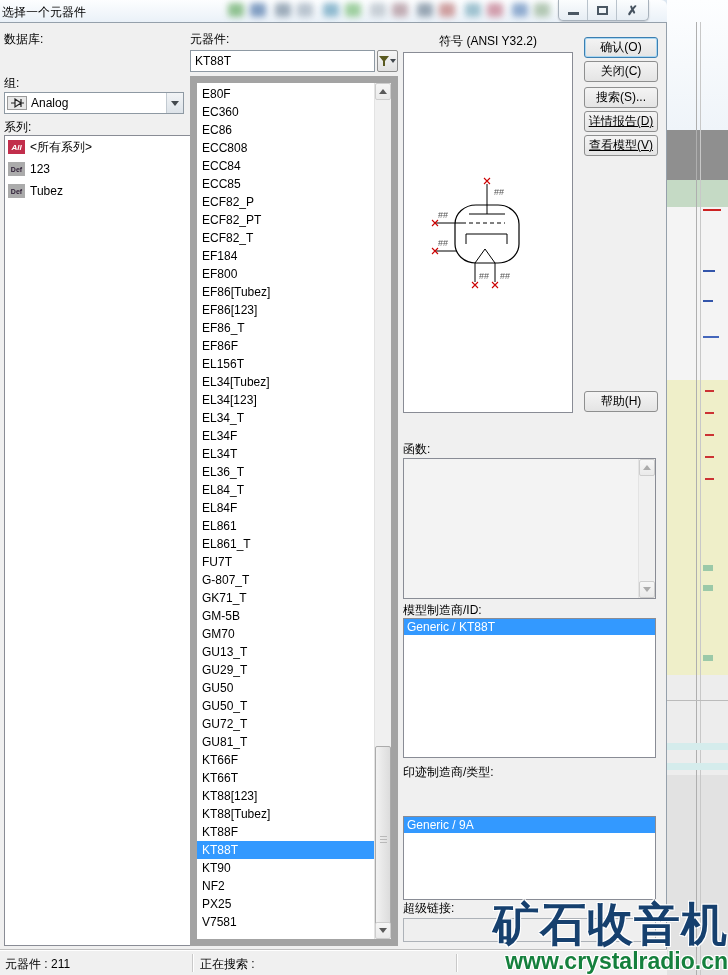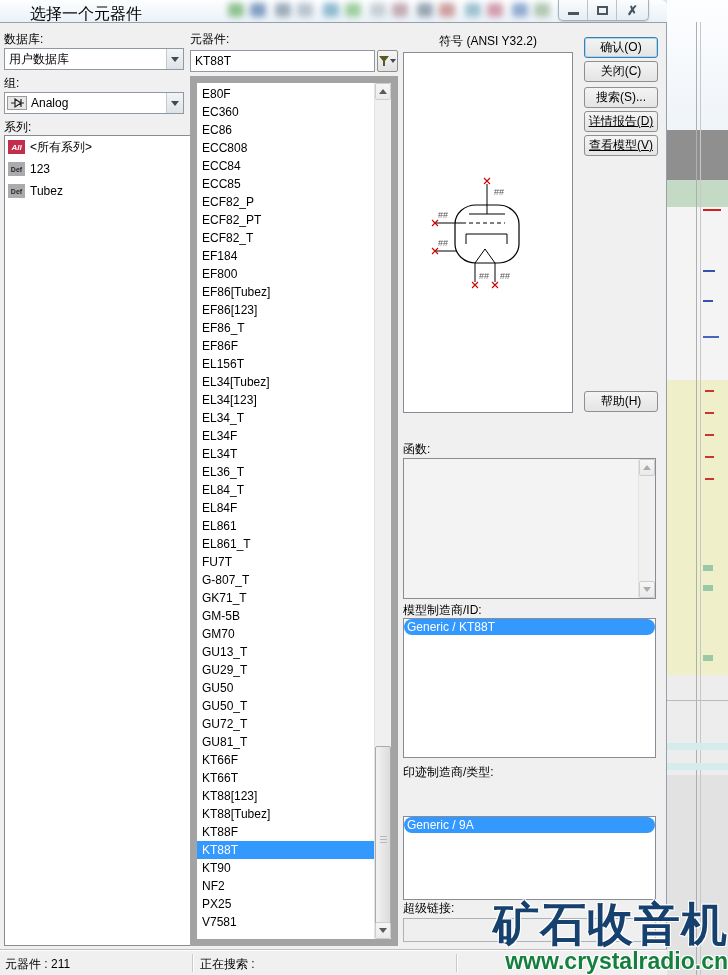--- a/index.html
+++ b/index.html
@@ -10,21 +10,21 @@
   .bg-strip { position:absolute; left:667px; top:0; width:61px; height:975px; background:#E9E9E9; }
   .bg-seg { position:absolute; left:0; width:61px; }
   .bg-vline { position:absolute; left:29px; top:22px; width:1px; height:953px; background:#AFAFAF; }
   .bg-vline2 { position:absolute; left:33px; top:22px; width:1px; height:953px; background:#C8C8C8; }
   .bg-mark { position:absolute; }
 
   
   .dialog { position:absolute; left:0; top:0; width:667px; height:975px; }
   .titlebar { position:absolute; left:0; top:0; width:667px; height:22px;
       background:linear-gradient(#FDFEFF,#EAF1F8); border-top-right-radius:6px; }
-  .title-text { position:absolute; left:2px; top:4px; font-size:16px; color:#000; white-space:nowrap;margin-left:28px; }
+  .title-text { position:absolute; left:2px; top:4px; font-size:12px; color:#000; white-space:nowrap; }
   .blur-icons { position:absolute; left:225px; top:1px; width:340px; height:18px; filter:blur(3px); opacity:.85; }
   .blur-icons span { display:inline-block; width:16px; height:14px; margin:2px 3px 0 3px; border-radius:3px; }
 
   .winbtns { position:absolute; left:558px; top:0; height:21px; display:flex;
       border:1px solid #A8B2BC; border-top:none; border-radius:0 0 5px 5px; overflow:hidden;
       background:linear-gradient(#FBFDFE,#E6EDF4); box-shadow:0 1px 2px rgba(0,0,0,.18); }
   .winbtn { width:29px; height:20px; display:flex; align-items:center; justify-content:center;
       border-right:1px solid #B9C3CC; color:#45525F; font-weight:bold; }
   .winbtn:last-child { border-right:none; width:31px; }
   .glyph-min { width:11px; height:3px; background:#4A5763; margin-top:7px; }
@@ -85,21 +85,21 @@
   .filter-btn { position:absolute; left:377px; top:50px; width:21px; height:22px;
       background:linear-gradient(#F6F6F6,#E2E2E2); border:1px solid #8E8F8F; border-radius:2px;
       display:flex; align-items:center; justify-content:center; gap:1px; }
 
   
   .edit { position:absolute; background:#fff; border:1px solid #8E99A3; font-size:12px;
       font-family:"Liberation Sans",sans-serif; padding:2px 4px; }
 
   
   .mini-row { height:16px; line-height:16px; padding-left:3px; font-size:12px; white-space:nowrap; }
-  .mini-row.selected { background:#3399FF; color:#fff;border-radius:8px; }
+  .mini-row.selected { background:#3399FF; color:#fff; }
 
   
   .statusbar { position:absolute; left:0; top:949px; width:667px; height:26px; background:#F0F0F0;
       border-top:1px solid #BFBFBF; box-shadow:0 1px 0 #FFFFFF inset; }
   .status-div { position:absolute; top:4px; width:1px; height:18px; background:#C9C9C9; box-shadow:1px 0 0 #FFFFFF; }
 
   
   .watermark { position:absolute; right:0; bottom:0; z-index:50; pointer-events:none; text-align:right; }
   .wm-title { font-size:46px; font-weight:bold; letter-spacing:1px; line-height:1.05;
       text-shadow:1px 1px 0 #fff, -1px -1px 0 #fff, 1px -1px 0 #fff, -1px 1px 0 #fff; }
@@ -160,26 +160,20 @@
         </div>
       <div class="winbtn">
           <span class="glyph-close">✗</span>
         </div>
     </div>
   </div>
 
   <div class="client"></div>
 
   <div class="lbl" style="left:4px;top:31px;">数据库:</div>
-  <div class="combo" style="left:4px;top:48px;width:180px;">
-    <span class="val">用户数据库</span>
-    <span class="drop">
-        <span class="arrow-down"></span>
-      </span>
-  </div>
 
   <div class="lbl" style="left:4px;top:75px;">组:</div>
   <div class="combo" style="left:4px;top:92px;width:180px;">
     <svg width="20" height="14" style="margin-left:2px;flex:0 0 auto;">
       <rect x="0.5" y="0.5" width="19" height="13" fill="#E8E8E8" stroke="#9A9A9A"></rect>
       <path d="M4 7 H8 M8 3 L14 7 L8 11 Z M14 3 V11 M14 7 H17" stroke="#222" stroke-width="1.2" fill="none"></path>
     </svg>
     <span class="val">Analog</span>
     <span class="drop">
         <span class="arrow-down"></span>

